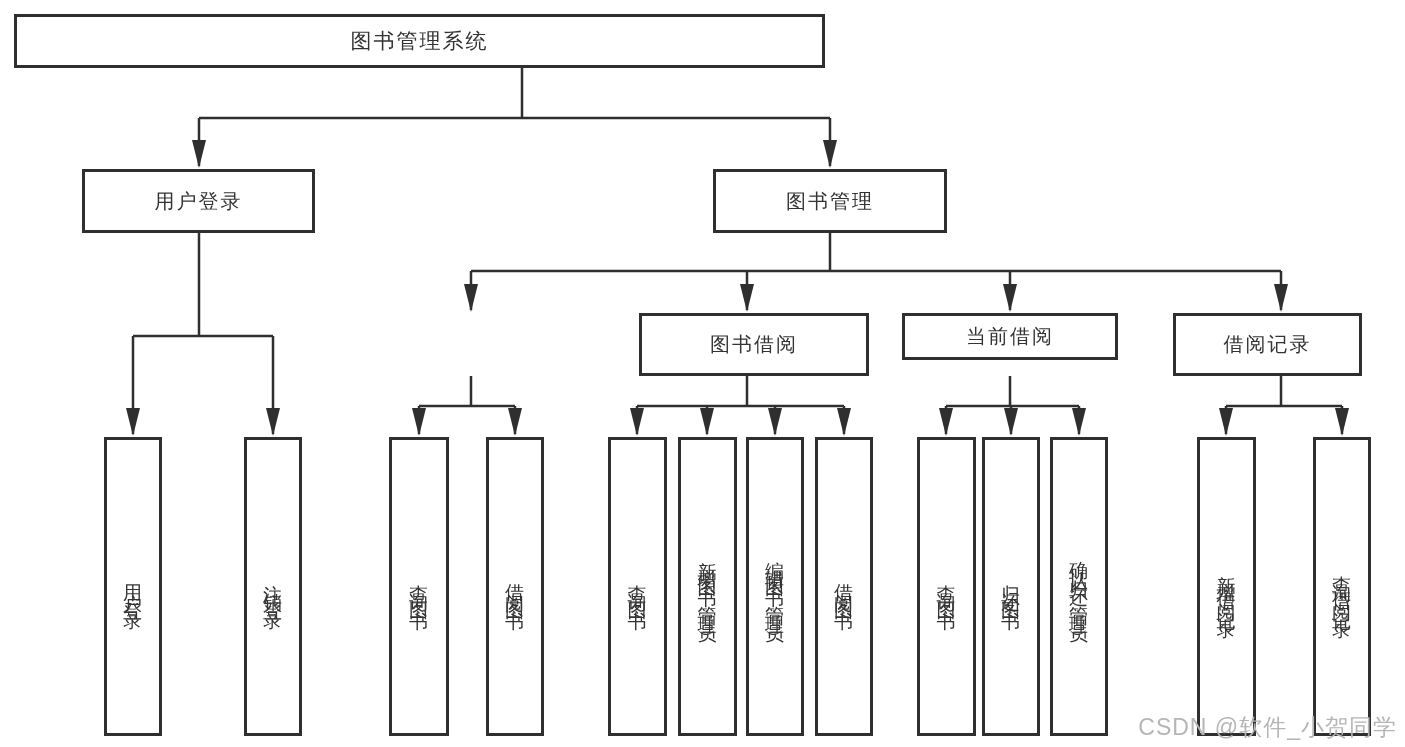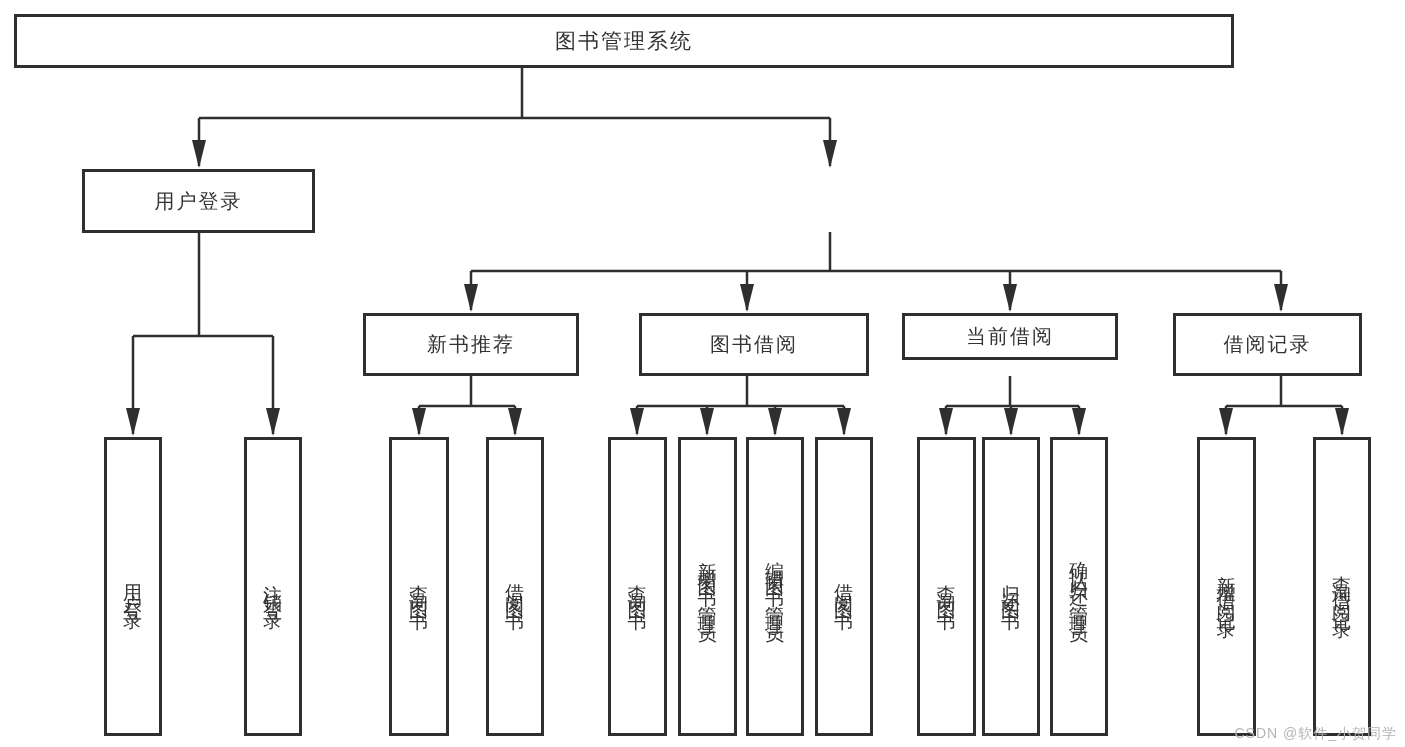--- a/index.html
+++ b/index.html
@@ -44,21 +44,21 @@
     text-orientation: mixed;
     font-size: 19px;
     letter-spacing: 9px;
     line-height: 1;
     color: #333333;
   }
   .watermark {
     position: absolute;
     right: 8px;
     bottom: 4px;
-    font-size: 14px;
+    font-size: 23px;
     color: #b5b5b5;
     letter-spacing: 1px;
     z-index: 3;
     white-space: nowrap;
   }
 </style>
 </head>
 <body>
 
 <div class="stage">
@@ -106,31 +106,31 @@
       <line x1="1011" y1="406" x2="1011" y2="434" marker-end="url(#ah)"></line>
       <line x1="1079" y1="406" x2="1079" y2="434" marker-end="url(#ah)"></line>
 
       <line x1="1281" y1="376" x2="1281" y2="406"></line>
       <line x1="1226" y1="406" x2="1342" y2="406"></line>
       <line x1="1226" y1="406" x2="1226" y2="434" marker-end="url(#ah)"></line>
       <line x1="1342" y1="406" x2="1342" y2="434" marker-end="url(#ah)"></line>
     </g>
   </svg>
 
-  <div class="box hbox root-box" style="left:14px;top:14px;width:1220px;height:54px">
+  <div class="box hbox root-box" style="left:14px;top:14px;width:811px;height:54px">
     <span>图书管理系统</span>
   </div>
 
   <div class="box hbox" style="left:82px;top:169px;width:233px;height:64px">
     <span>用户登录</span>
   </div>
+  <div class="box hbox" style="left:713px;top:169px;width:234px;height:64px">
+    <span>图书管理</span>
+  </div>
 
-  <div class="box hbox" style="left:363px;top:313px;width:216px;height:63px">
-    <span>新书推荐</span>
-  </div>
   <div class="box hbox" style="left:639px;top:313px;width:230px;height:63px">
     <span>图书借阅</span>
   </div>
   <div class="box hbox" style="left:902px;top:313px;width:216px;height:47px">
     <span>当前借阅</span>
   </div>
   <div class="box hbox" style="left:1173px;top:313px;width:189px;height:63px">
     <span>借阅记录</span>
   </div>
 

